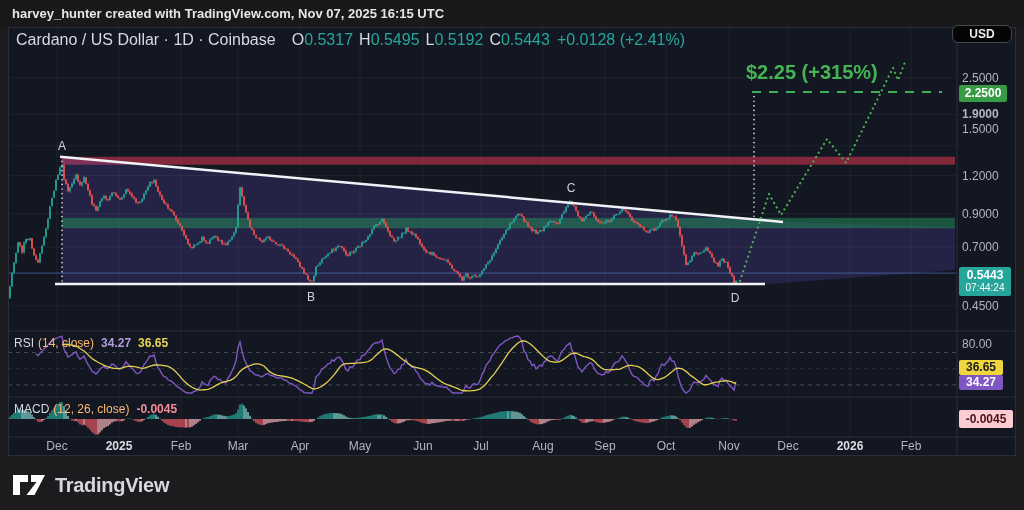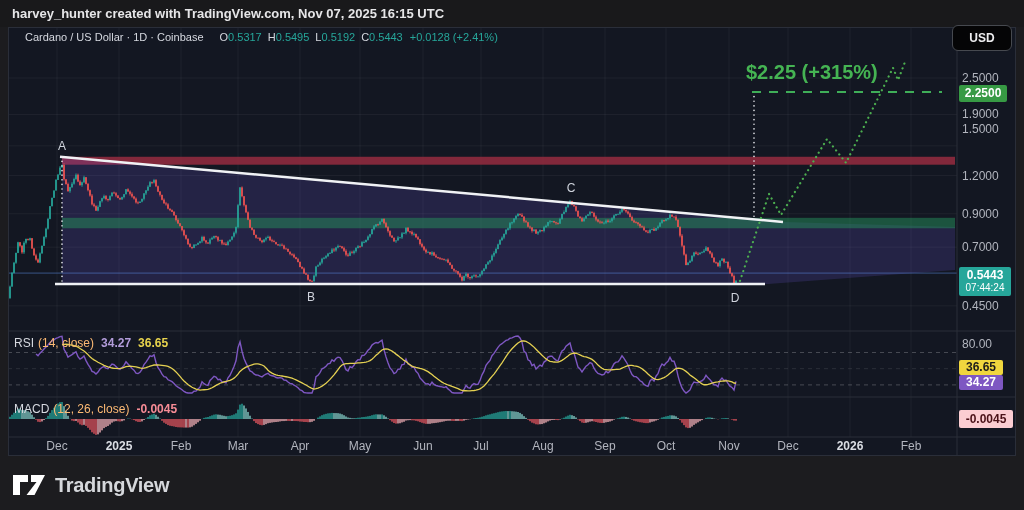--- a/index.html
+++ b/index.html
@@ -1,25 +1,25 @@
 <!DOCTYPE html>
 <html><head>
 <meta charset="utf-8">
 <style>
   html,body{margin:0;padding:0;background:#1c1c1f;}
   .screen{position:relative;width:1024px;height:510px;overflow:hidden;
     font-family:"Liberation Sans","DejaVu Sans",sans-serif;background:#1c1c1f;}
   .top-bar{position:absolute;left:0;top:0;width:1024px;height:27px;background:#19191b;
     color:#e6e6e8;font-size:13px;font-weight:bold;line-height:27px;padding-left:12px;box-sizing:border-box;}
   svg#plot{position:absolute;left:0;top:0;}
-  .legend{position:absolute;left:25px;top:31px;font-size:11px;color:#d6d9e0;white-space:nowrap;}
+  .legend{position:absolute;left:16px;top:31px;font-size:16px;color:#d6d9e0;white-space:nowrap;}
   .legend .t{margin-right:10px;}
   .legend .k{color:#d6d9e0;margin-left:6px;}
   .legend .v{color:#26a69a;}
-  .usd-btn{position:absolute;left:952px;top:25px;width:60px;height:26px;background:#050506;
+  .usd-btn{position:absolute;left:952px;top:25px;width:60px;height:18px;background:#050506;
     border:1px solid #46494f;border-radius:6px;color:#ececee;font-size:12px;font-weight:bold;
     font-family:inherit;cursor:pointer;}
   .annotation{position:absolute;left:746px;top:61px;font-size:20px;font-weight:bold;color:#45b453;}
   .axis-label{position:absolute;left:962px;width:50px;font-size:12px;color:#b2b5be;}
   .badge{position:absolute;left:959px;border-radius:2px;font-size:12px;font-weight:bold;
     text-align:center;box-sizing:border-box;}
   .badge.target{top:85px;width:48px;height:17px;line-height:17px;background:#379a44;color:#fff;}
   .badge.last{top:267px;width:52px;height:29px;background:#26a69a;color:#fff;padding-top:1px;}
   .badge.last .cd{font-size:10px;font-weight:normal;line-height:11px;}
   .badge.last .pr{line-height:14px;}
@@ -1221,21 +1221,21 @@
   <div class="legend">
     <span class="t">Cardano / US Dollar · 1D · Coinbase</span><span class="k">O</span><span class="v">0.5317</span><span class="k">H</span><span class="v">0.5495</span><span class="k">L</span><span class="v">0.5192</span><span class="k">C</span><span class="v">0.5443</span><span class="v" style="margin-left:7px">+0.0128 (+2.41%)</span>
   </div>
 
   <button class="usd-btn">USD</button>
 
   <div class="annotation">$2.25 (+315%)</div>
 
   <div id="price-axis">
       <div class="axis-label" style="top: 71px;">2.5000</div>
-      <div class="axis-label" style="top: 107.471px;">1.9000</div>
+      <div class="axis-label" style="top: 107.471px; font-weight: bold;">1.9000</div>
       <div class="axis-label" style="top: 122px;">1.5000</div>
       <div class="axis-label" style="top: 168.54px;">1.2000</div>
       <div class="axis-label" style="top: 206.771px;">0.9000</div>
       <div class="axis-label" style="top: 240.17px;">0.7000</div>
       <div class="axis-label" style="top: 298.887px;">0.4500</div>
     </div>
 
   <div class="badge target">2.2500</div>
   <div class="badge last">
     <div class="pr">0.5443</div>

